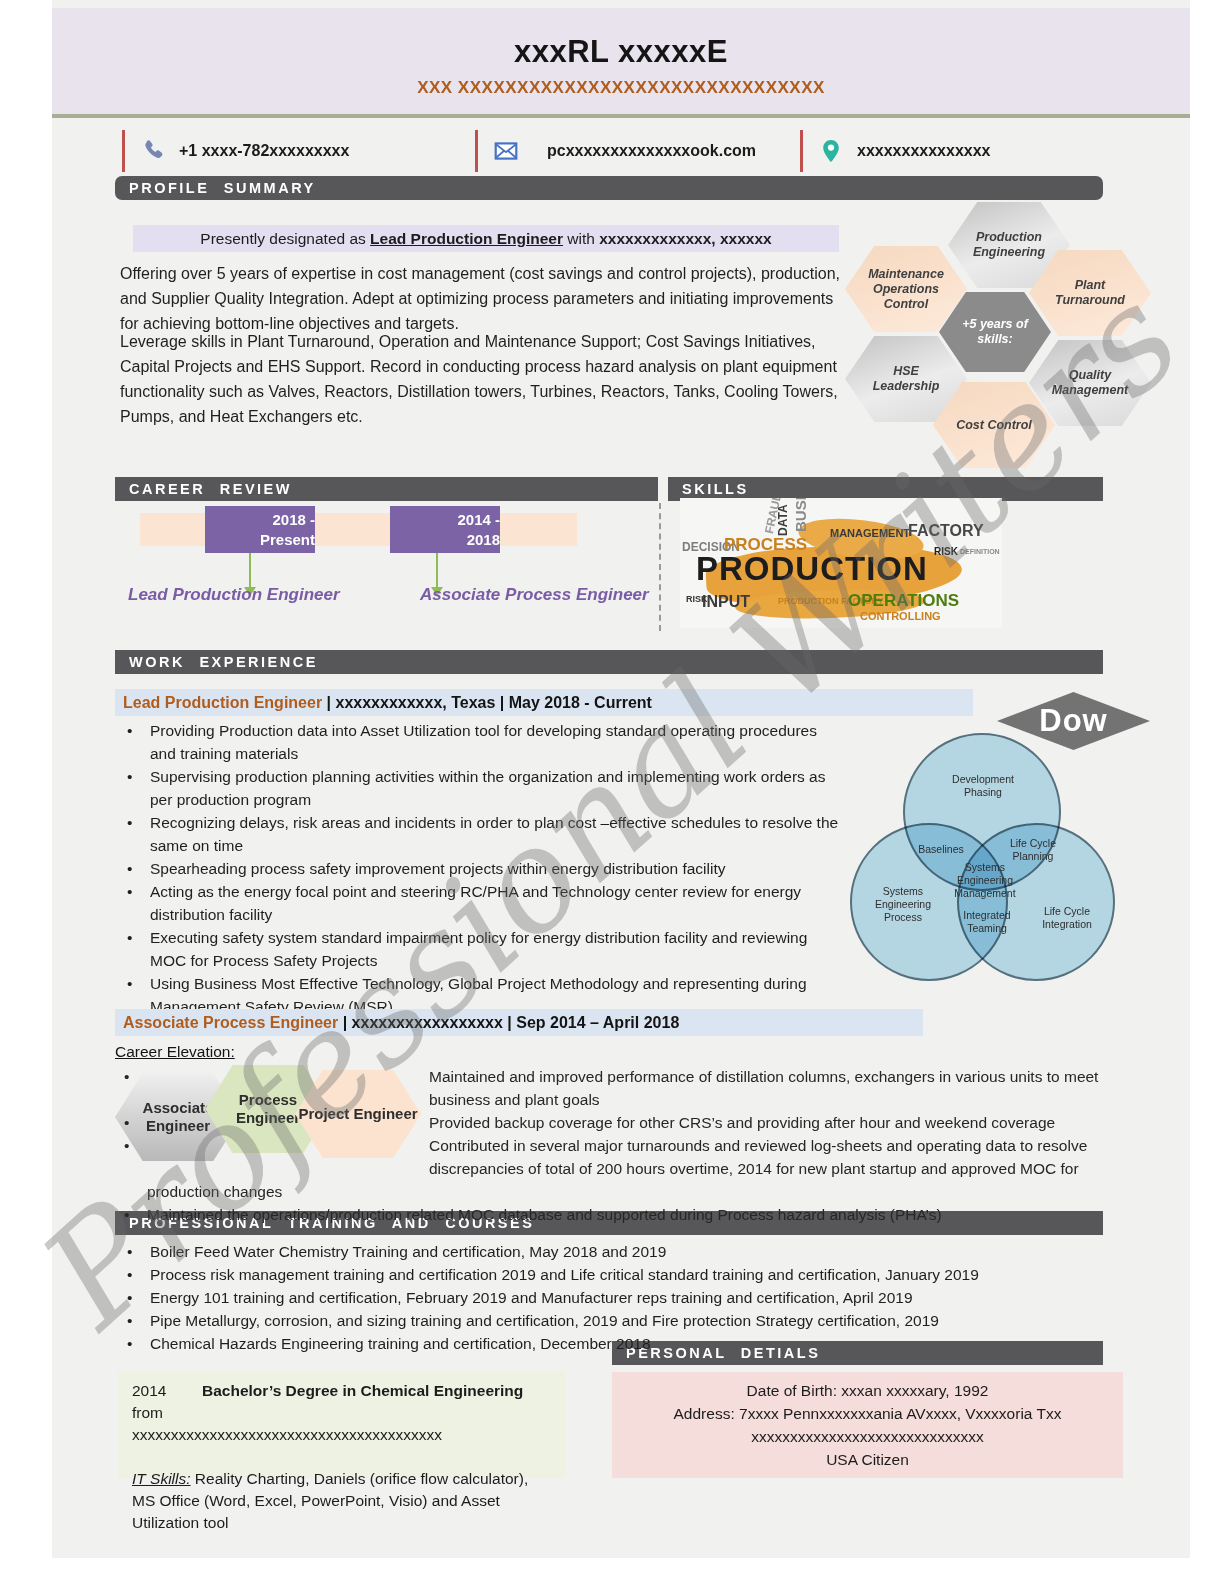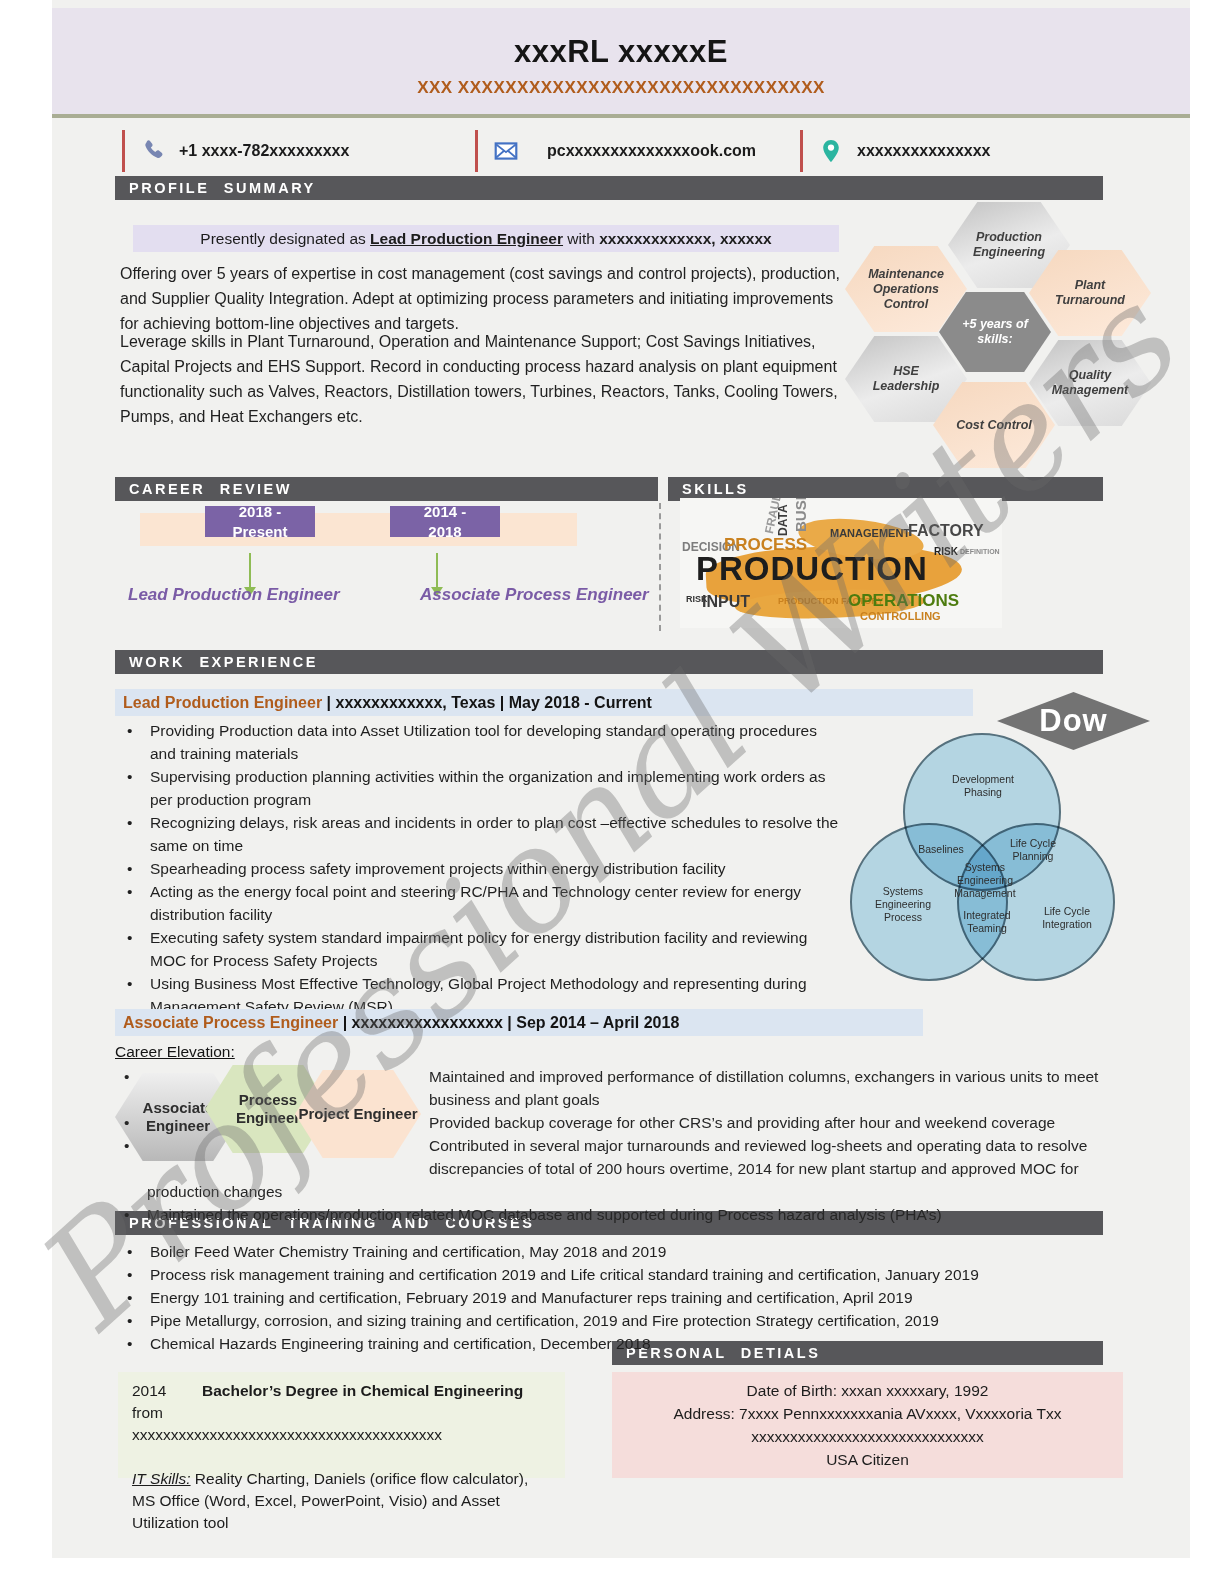--- a/index.html
+++ b/index.html
@@ -17,21 +17,21 @@
 
   
   .contact-item{position:absolute;top:130px;height:42px;display:flex;align-items:center;gap:13px;
                 border-left:3px solid #c0504d;padding-left:15px;font-size:16px;font-weight:bold;color:#1c1c1c;}
   #ct-phone{left:122px;} #ct-email{left:475px;gap:28px;} #ct-loc{left:800px;}
   .cicon{width:26px;height:26px;display:block;}
 
   
   .secbar{position:absolute;height:24px;background:#57575a;color:#ffffff;font-weight:bold;
           font-size:14.5px;letter-spacing:2.5px;word-spacing:8px;line-height:24px;padding-left:14px;box-sizing:border-box;}
-  #sec-profile{left:115px;top:176px;width:988px;}
+  #sec-profile{left:115px;top:176px;width:988px;border-radius:7px;}
   #sec-career{left:115px;top:477px;width:543px;}
   #sec-skills{left:668px;top:477px;width:435px;}
   #sec-work{left:115px;top:650px;width:988px;}
   #sec-training{left:115px;top:1211px;width:988px;}
   #sec-previous{left:115px;top:1341px;width:448px;}
   #sec-personal{left:612px;top:1341px;width:491px;}
 
   
   .designation{position:absolute;left:133px;top:225px;width:706px;height:27px;background:#e3def0;
                text-align:center;line-height:27px;font-size:15.5px;color:#1c1c1c;}
@@ -49,22 +49,22 @@
        padding:0 16px;box-sizing:border-box;line-height:1.2;}
   .hex.gray{background:linear-gradient(160deg,#c2c2c2 0%,#ececec 55%,#d9d9d9 100%);}
   .hex.peach{background:linear-gradient(160deg,#f6d8bf,#fdeadb);}
   .hex.dark{background:#8b8b8b;color:#ffffff;width:112px;height:80px;}
   #hx-prod{left:103px;top:0;} #hx-maint{left:0;top:44px;} #hx-plant{left:184px;top:48px;}
   #hx-core{left:94px;top:90px;} #hx-hse{left:0;top:134px;} #hx-qual{left:184px;top:138px;}
   #hx-cost{left:88px;top:180px;}
 
   
   #cr-bar{position:absolute;left:140px;top:513px;width:437px;height:33px;background:#fbe5d2;}
-  .cr-box{position:absolute;width:110px;height:31px;background:#7b63a6;color:#fff;font-weight:bold;
-          font-size:15px;text-align:center;display:flex;flex-direction:column;justify-content:center;line-height:1.3;}
+  .cr-box{position:absolute;width:110px;height:47px;background:#7b63a6;color:#fff;font-weight:bold;
+          font-size:15px;text-align:right;display:flex;flex-direction:column;justify-content:center;line-height:1.3;}
   #cr-box1{left:205px;top:506px;} #cr-box2{left:390px;top:506px;}
   .cr-line{position:absolute;width:2px;height:34px;background:#8fbc55;}
   #al1{left:249px;top:553px;} #al2{left:436px;top:553px;}
   .cr-head{position:absolute;width:0;height:0;border-left:6px solid transparent;border-right:6px solid transparent;border-top:9px solid #8fbc55;}
   #ah1{left:244px;top:587px;} #ah2{left:431px;top:587px;}
   .cr-title{position:absolute;font-size:17px;font-weight:bold;font-style:italic;color:#7a5ba6;}
   #crt1{left:128px;top:585px;} #crt2{left:420px;top:585px;}
   #vdash{position:absolute;left:659px;top:503px;height:128px;border-left:2px dashed #9a9a9a;}
 
   

